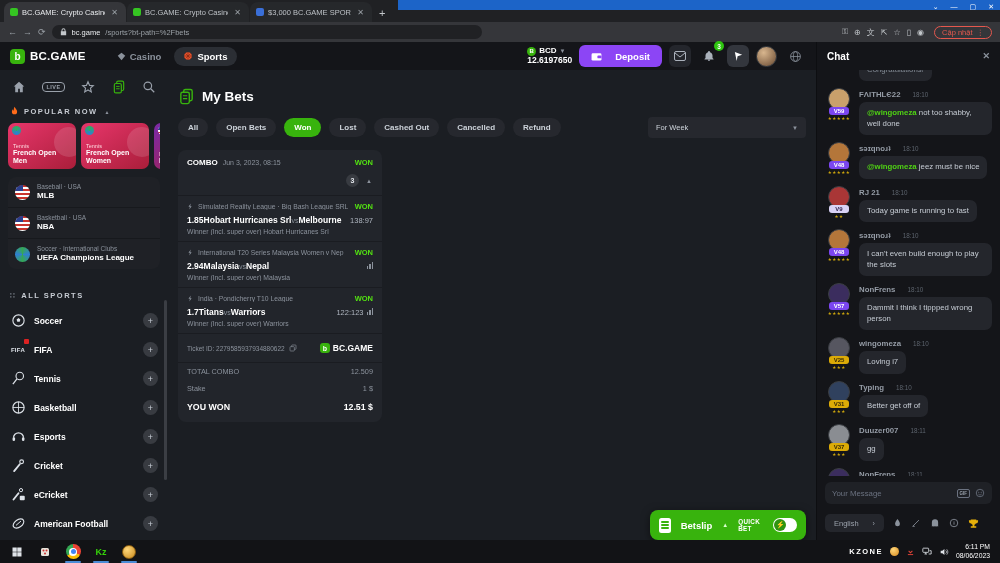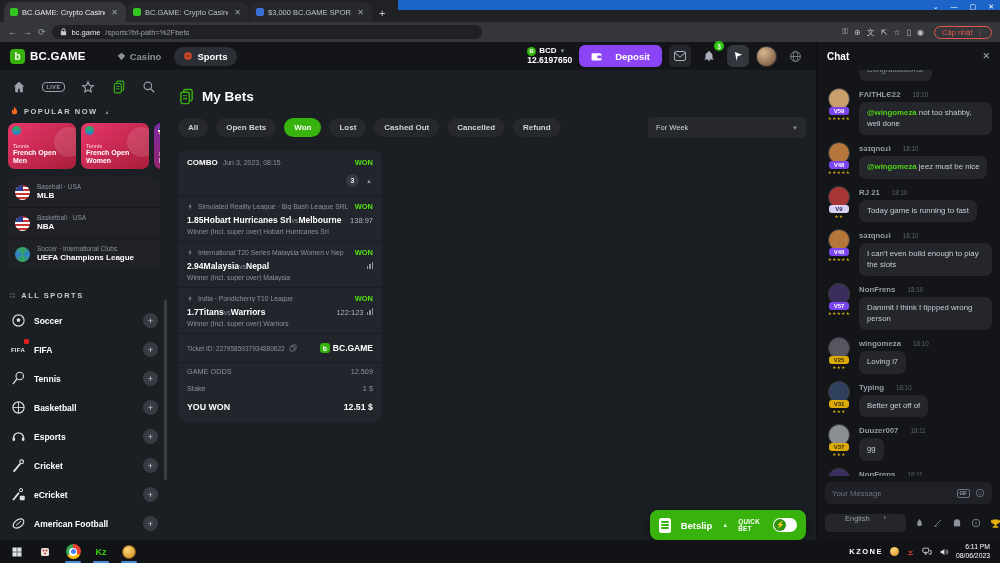--- a/index.html
+++ b/index.html
@@ -139,21 +139,21 @@
   .mhead{display:flex;align-items:baseline;gap:12px;padding:2px 0 3px 0}
   .uname{color:#959ca6;font-size:7.8px;font-weight:bold}
   .mtime{color:#5c636d;font-size:6.3px}
   .mbubble{background:#24262c;border-radius:7px;padding:6px 8px;color:#c6ccd4;font-size:7.8px;line-height:1.35;width:fit-content;max-width:138px}
   .mention{color:#4fd114;font-weight:bold}
   .chat-input{flex:0 0 auto;margin:6px 8px 5px 8px;height:22px;background:#1f2126;border-radius:6px;display:flex;align-items:center;padding:0 7px;gap:5px}
   .chat-input input{flex:1;background:none;border:none;outline:none;color:#c6ccd4;font-size:7.8px;font-family:"Liberation Sans",sans-serif;min-width:0}
   .chat-input input::placeholder{color:#6b7280}
   .gif{border:1px solid #6b7280;color:#9aa1ab;border-radius:2px;font-size:4.5px;font-weight:bold;padding:1px 2px}
   .chat-foot{flex:0 0 auto;display:flex;align-items:center;gap:9px;padding:5px 10px 8px 8px}
-  .langpill{background:#24262c;color:#9aa1ab;font-size:7.5px;border-radius:5px;height:18px;display:flex;align-items:flex-start;gap:14px;padding:0 20px}
+  .langpill{background:#24262c;color:#9aa1ab;font-size:7.5px;border-radius:5px;height:18px;display:flex;align-items:center;gap:14px;padding:0 9px}
   .cficon{color:#8b929c;display:flex;align-items:center}
 
   
   .taskbar{position:absolute;left:0;right:0;bottom:0;height:23px;background:#121316;display:flex;align-items:center;padding:0 4px;gap:2px}
   .tbic{width:26px;height:23px;display:flex;align-items:center;justify-content:center;color:#dfe3e8;position:relative}
   .tbic.run:after{content:"";position:absolute;bottom:0;left:5px;right:5px;height:2px;background:#4b8cd6;border-radius:1px}
   .chromeball{width:15px;height:15px;border-radius:50%;background:conic-gradient(#ea4335 0 33%,#fbbc05 33% 66%,#34a853 66% 100%);position:relative}
   .chromeball:before{content:"";position:absolute;inset:3.5px;background:#fff;border-radius:50%}
   .chromeball:after{content:"";position:absolute;inset:5px;background:#4285f4;border-radius:50%}
   .kz{color:#35d10a;font-weight:bold;font-size:9px}
@@ -553,21 +553,21 @@
                     <rect x="3" y="8" width="13" height="13" rx="2" fill="#22252b" stroke="#8b929c" stroke-width="2"></rect>
                   </svg>
               </span>
               <span class="brand">
                 <span class="bm">b</span>
                 <span class="bt">BC.GAME</span>
               </span>
             </div>
 
             <div class="sumrow">
-              <span>GAME ODDS</span>
+              <span>TOTAL COMBO</span>
               <span>12.509</span>
             </div>
             <div class="sumrow">
               <span>Stake</span>
               <span>1 $</span>
             </div>
             <div class="sumrow big">
               <span>YOU WON</span>
               <span>12.51 $</span>
             </div>

